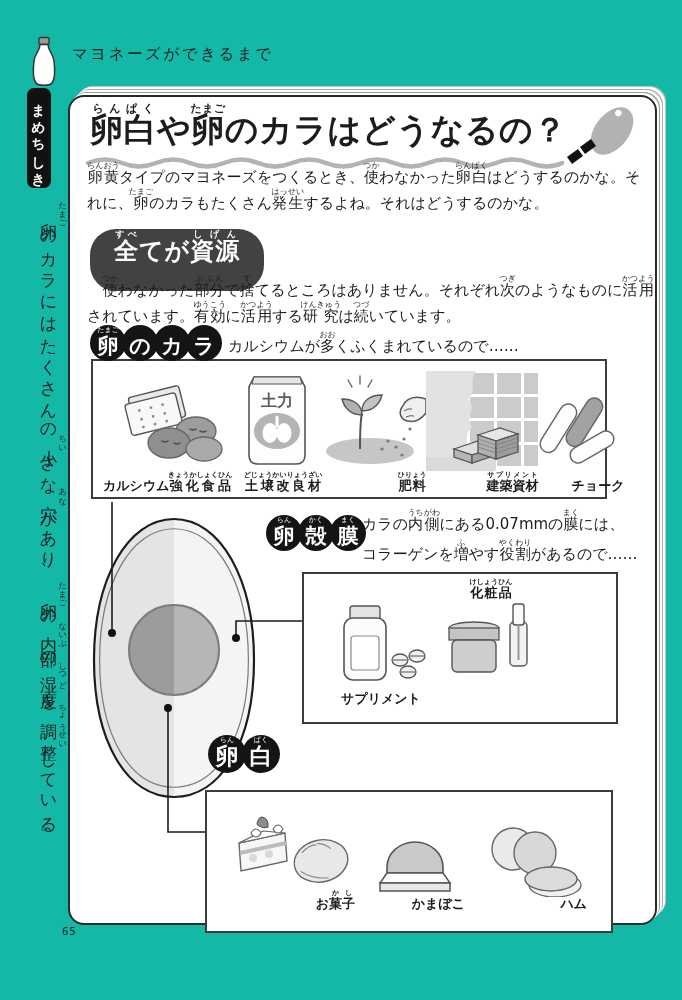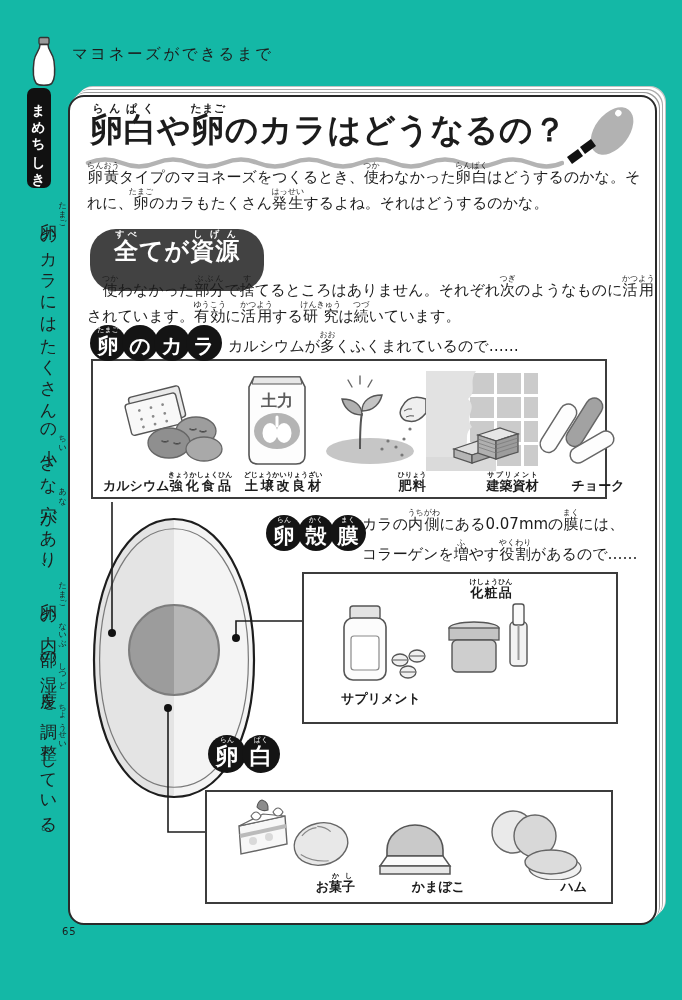--- a/index.html
+++ b/index.html
@@ -53,22 +53,22 @@
   .mem-label{position:absolute;left:196px;top:13px;}
   .mem-desc{position:absolute;left:292px;top:6px;font-size:15px;line-height:28px;white-space:nowrap;}
   .box2{left:232px;top:70px;width:312px;height:148px;}
   .box2 .it{position:absolute;text-align:center;}
   .it-sup{left:16px;top:26px;width:122px;}
   .it-cos{left:130px;top:4px;width:114px;}
   .it-fib{left:236px;top:20px;width:86px;}
   .white-label{position:absolute;left:138px;top:233px;}
   .white-label .c{width:38px;height:38px;}
   .white-label .c .ch{font-size:23px;}
-  .box3{left:135px;top:288px;width:408px;height:114px;display:flex;align-items:flex-end;
-        justify-content:space-between;padding:4px 24px 8px 22px;box-sizing:border-box;}
+  .box3{left:135px;top:288px;width:408px;height:143px;display:flex;align-items:flex-end;
+        justify-content:space-between;padding:4px 24px 20px 22px;box-sizing:border-box;}
 </style>
 </head>
 <body>
 
 <div class="sheet">
 
   <svg class="bottle" width="32" height="52" viewBox="0 0 32 52">
     <rect x="11" y="1.5" width="10" height="7" rx="1.5" fill="#9a9a9a" stroke="#333" stroke-width="1.3"></rect>
     <path d="M12,8.5 C12,15 7,17 6,25 C5,33 5,43 8,47 C10,50 22,50 24,47 C27,43 27,33 26,25 C25,17 20,15 20,8.5 Z" fill="#fff" stroke="#333" stroke-width="1.5"></path>
   </svg>

